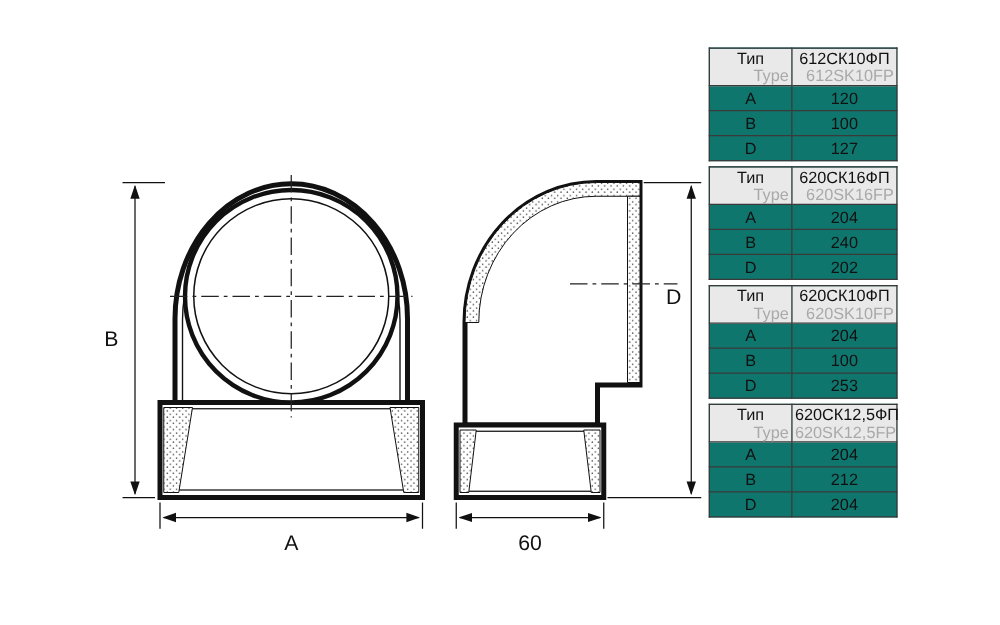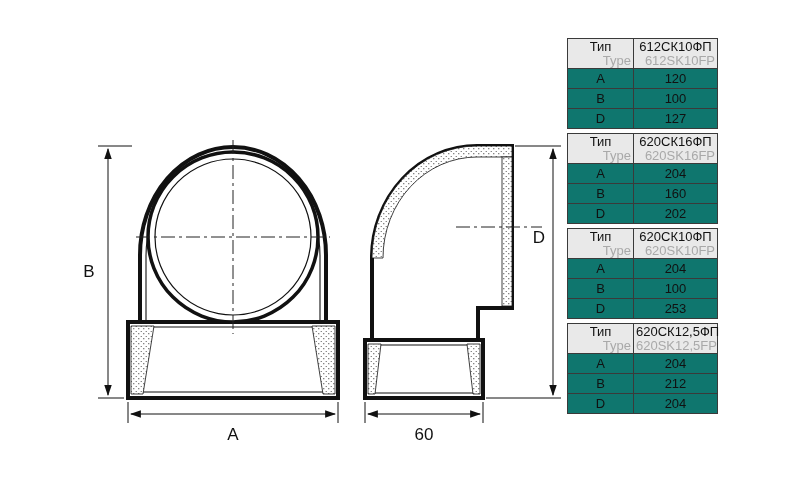--- a/index.html
+++ b/index.html
@@ -135,21 +135,21 @@
           <div>620СК16ФП</div>
           <div class="en">620SK16FP</div>
         </td>
       </tr>
       <tr>
         <td class="lbl">A</td>
         <td class="val">204</td>
       </tr>
       <tr>
         <td class="lbl">B</td>
-        <td class="val">160</td>
+        <td class="val">240</td>
       </tr>
       <tr>
         <td class="lbl">D</td>
         <td class="val">202</td>
       </tr>
     </tbody>
       </table>
 
     <table class="spec">
       <tbody>

